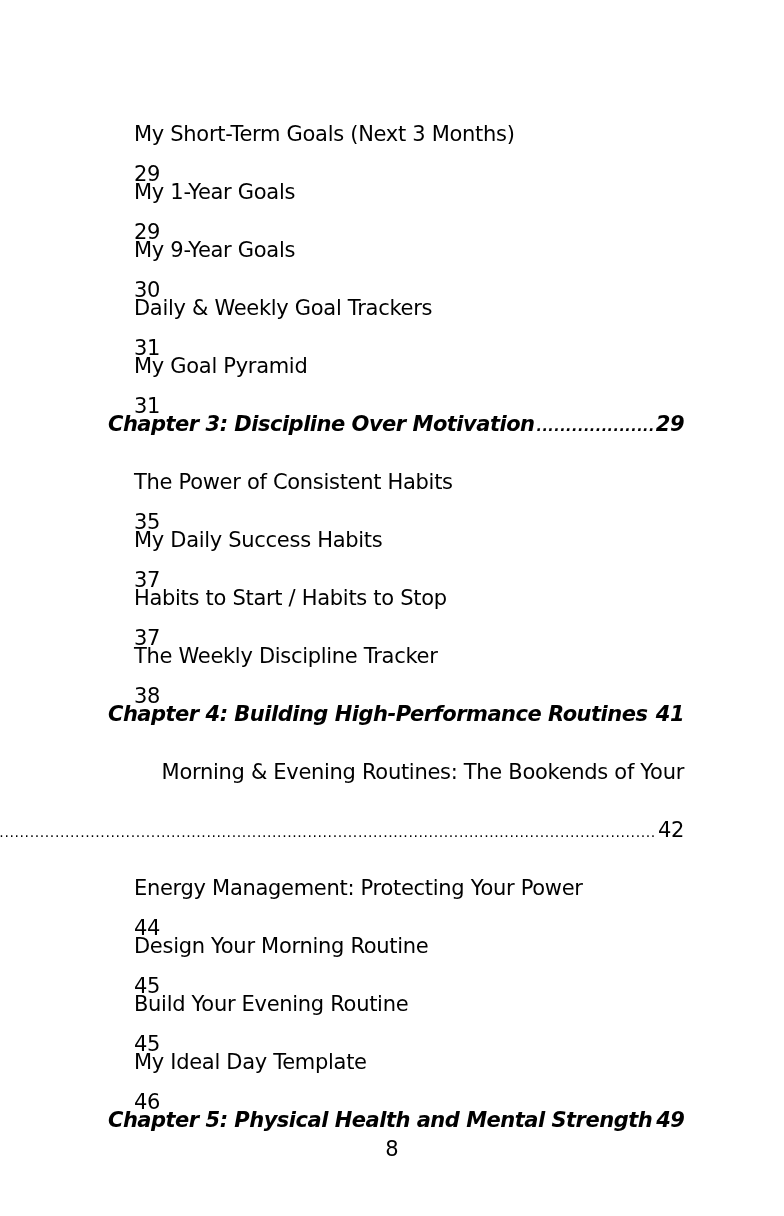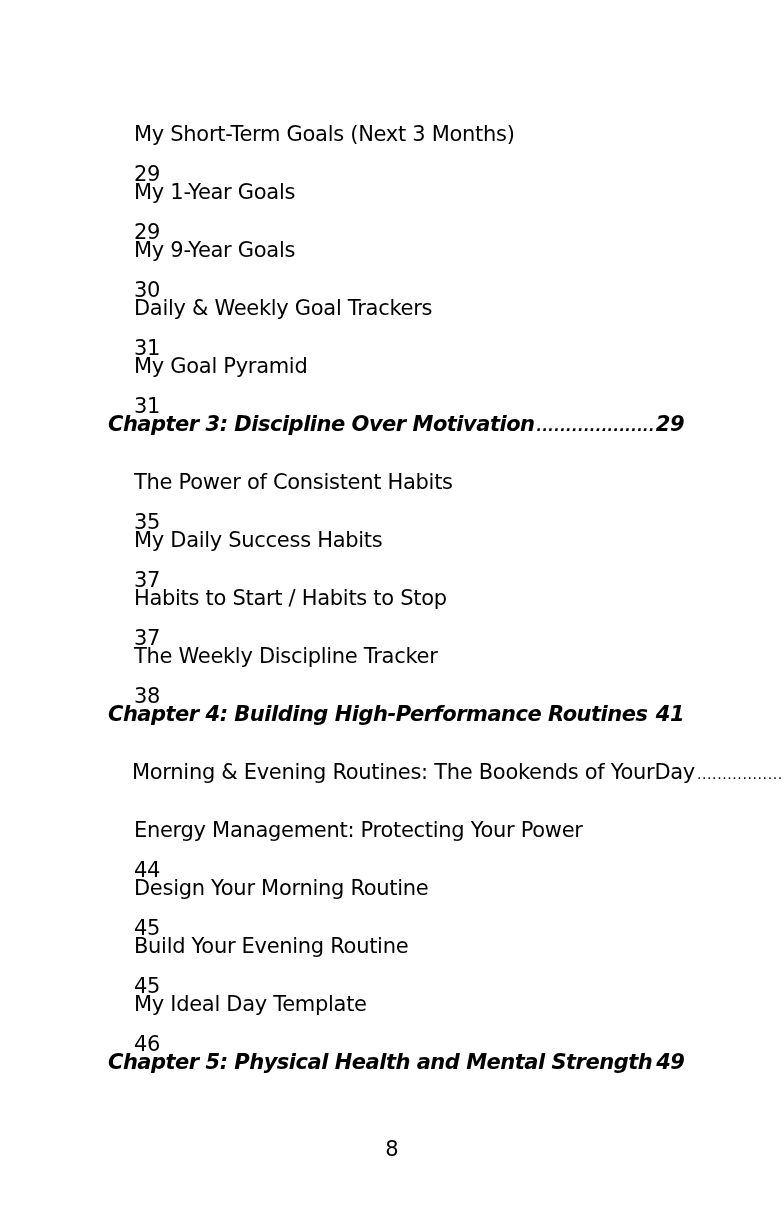--- a/index.html
+++ b/index.html
@@ -8,21 +8,21 @@
   .toc { position: absolute; left: 108px; top: 114px; width: 576px; }
   .entry { display: flex; align-items: baseline; height: 58px; line-height: 40px;
            font-size: 21px; letter-spacing: -0.3px; }
   .entry.sub { padding-left: 24px; flex-direction: column; }
   .entry.chapter { font-weight: bold; font-size: 21px; letter-spacing: -0.5px; font-style: italic; }
   .entry .title { white-space: nowrap; }
   .entry .leader { flex: 1; overflow: hidden; white-space: nowrap; margin: 0 2px;
                    font-size: 14px; letter-spacing: 0.6px; }
   .entry .leader::after { content: "........................................................................................................................................................................"; }
   .entry .page { white-space: nowrap; }
-  .entry.wrap { height: auto; flex-direction: row; align-items: flex-end; }
+  .entry.wrap { height: auto; flex-direction: column; align-items: flex-end; }
   .entry.wrap .line1 { height: 58px; line-height: 40px; white-space: nowrap; }
   .entry.wrap .line2 { display: flex; align-items: baseline; height: 58px; line-height: 40px; }
   .pagenum { position: absolute; left: 0; width: 784px; top: 1137px; text-align: center;
              font-size: 21px; }
 </style>
 </head>
 <body>
 
 <div class="toc">
   <div class="entry sub">

